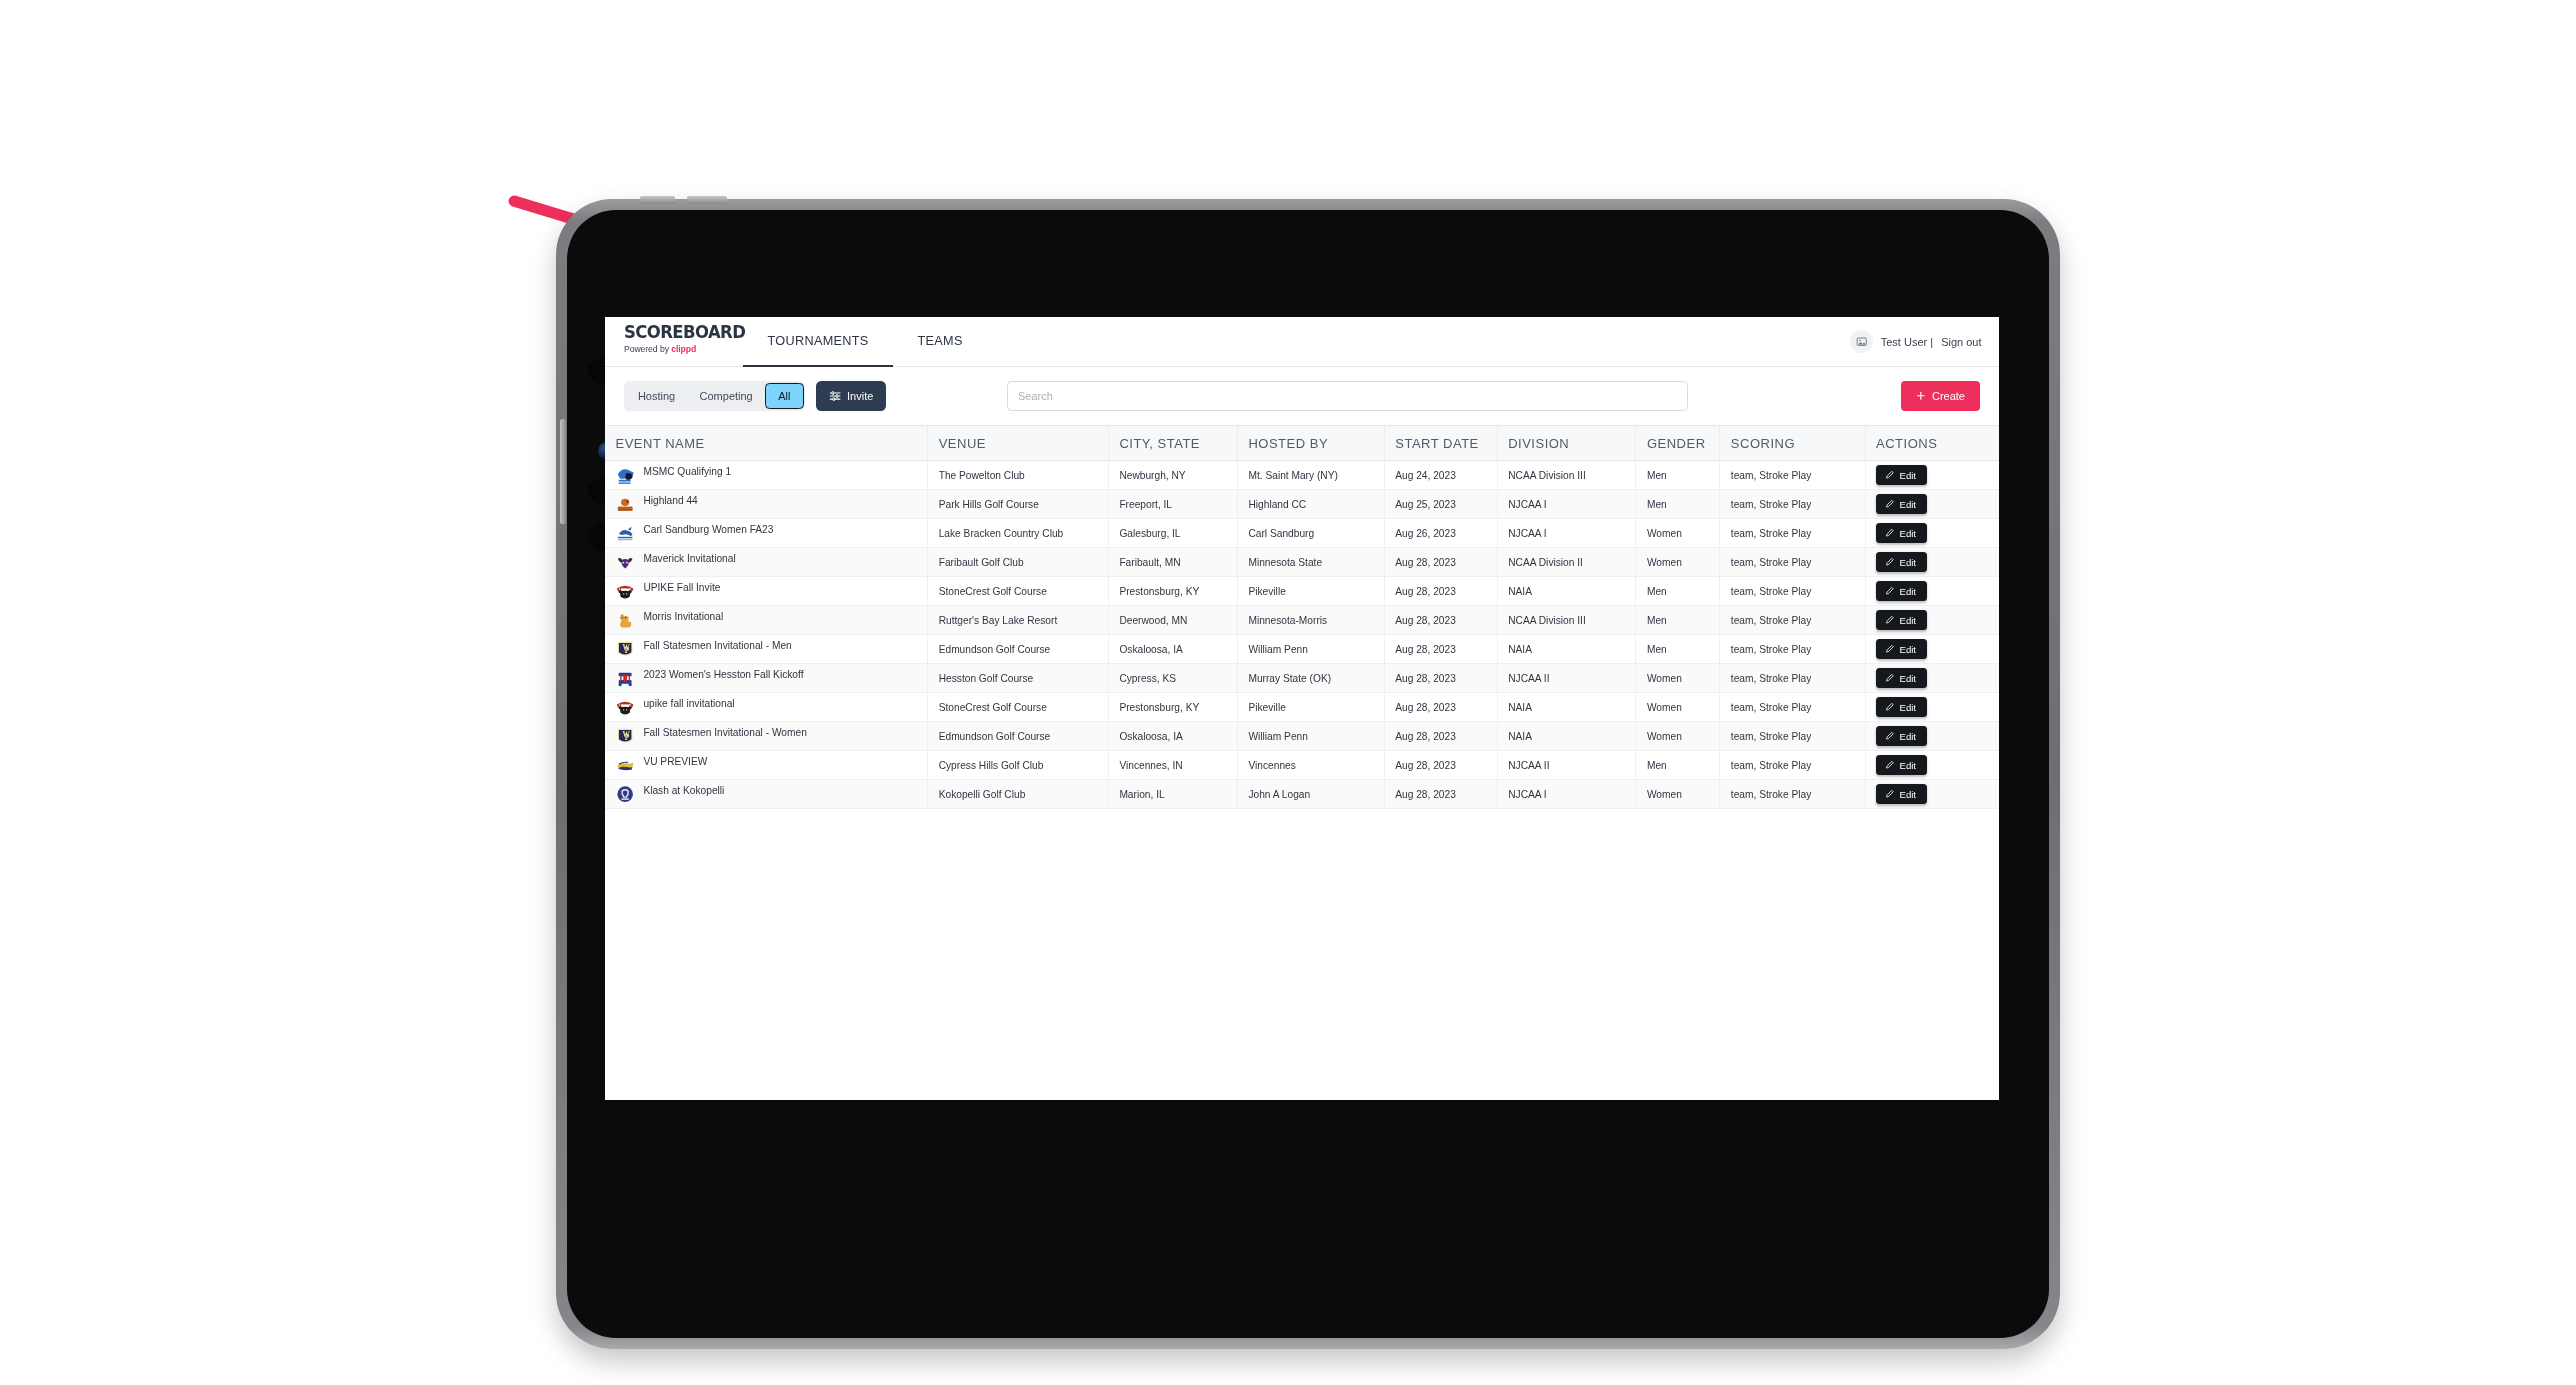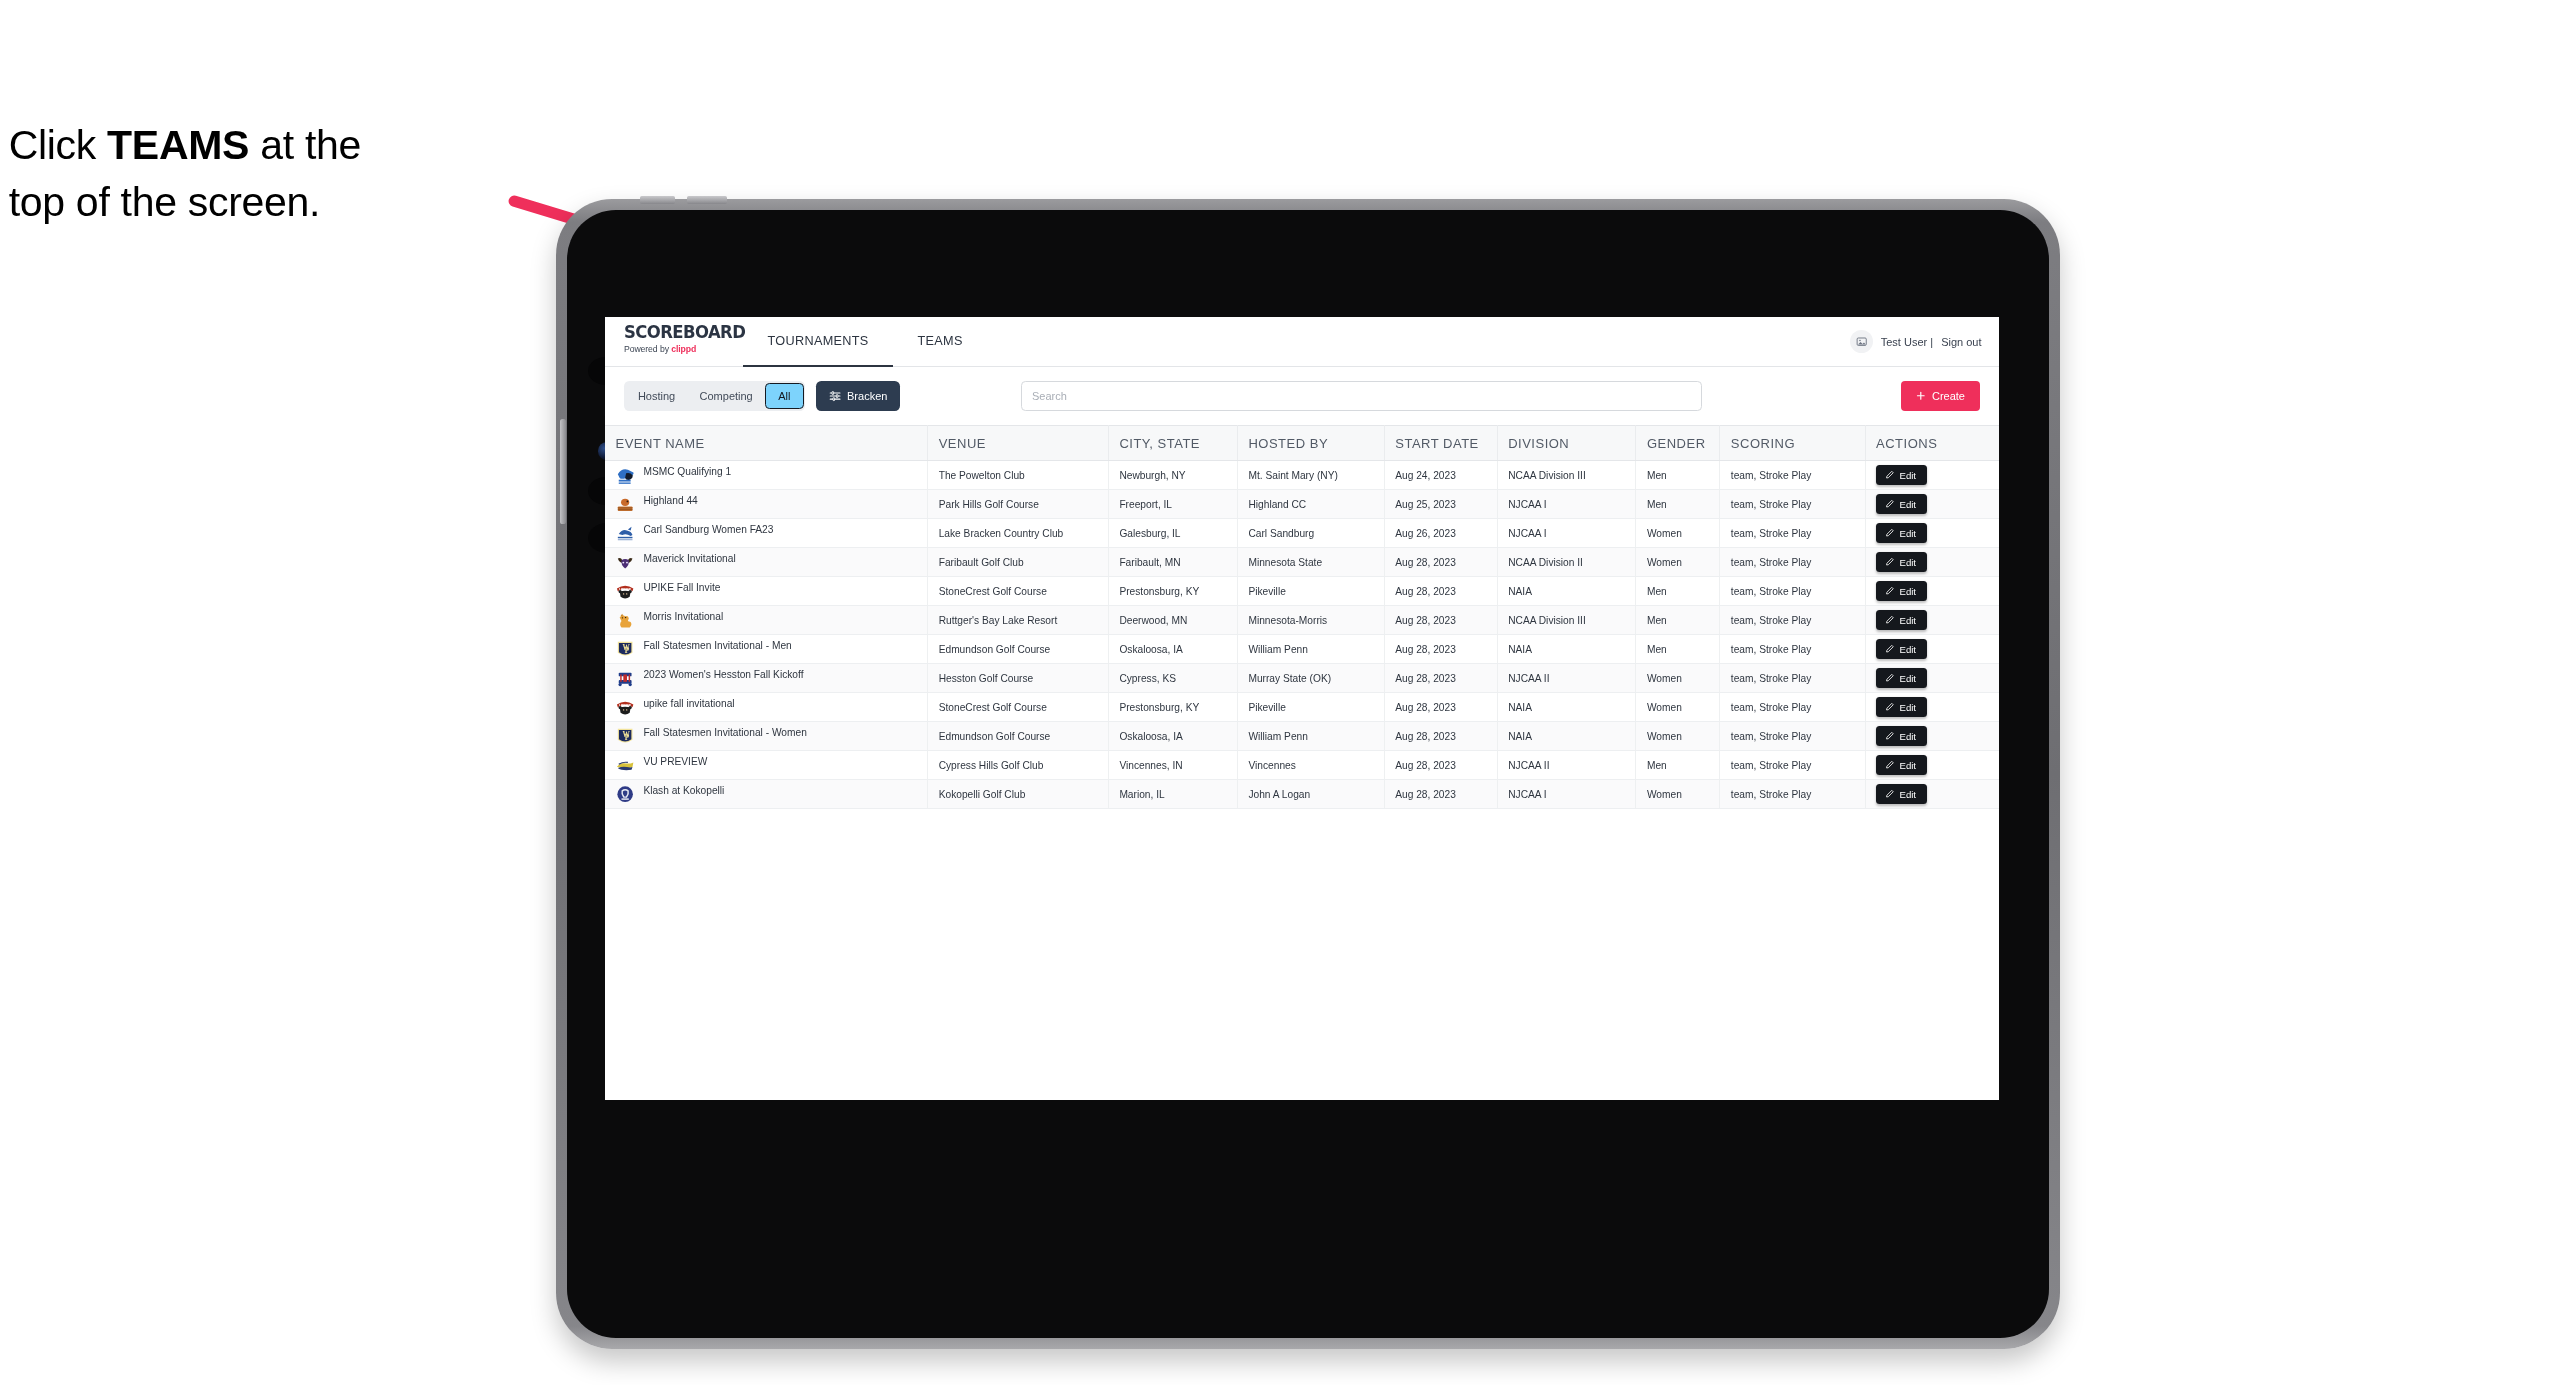--- a/index.html
+++ b/index.html
@@ -168,24 +168,20 @@
   
   col.c0{width:200px} col.c1{width:112px} col.c2{width:80px} col.c3{width:91px}
   col.c4{width:70px}  col.c5{width:86px}  col.c6{width:52px} col.c7{width:90px}
   col.c8{width:83px}
 </style>
 </head>
 <body>
 
 <div id="stage">
 
-  <div id="caption">
-    <span>Click </span><span class="b">TEAMS</span><span> at the</span>
-    <span class="line2">top of the screen.</span>
-  </div>
 
   <svg id="arrow" viewBox="0 0 520 210">
     <line x1="48" y1="30" x2="420" y2="143" stroke="#ef2f5b" stroke-width="13" stroke-linecap="round"></line>
     <polygon points="456,155 372,104 388,176" fill="#ef2f5b"></polygon>
   </svg>
 
   <div id="tablet">
     <div class="vol-btn" id="vol1"></div>
     <div class="vol-btn" id="vol2"></div>
     <div id="tablet-inner">
@@ -237,21 +233,21 @@
                 <line x1="2" y1="5" x2="18" y2="5"></line>
                 <line x1="2" y1="10" x2="18" y2="10"></line>
                 <line x1="2" y1="15" x2="18" y2="15"></line>
               </g>
               <g fill="#2d3c50" stroke="#fff" stroke-width="1.6">
                 <rect x="5" y="2.6" width="2.6" height="4.8" rx="1"></rect>
                 <rect x="12" y="7.6" width="2.6" height="4.8" rx="1"></rect>
                 <rect x="6.6" y="12.6" width="2.6" height="4.8" rx="1"></rect>
               </g>
             </svg>
-            <span>Bracken</span>
+            <span>Invite</span>
           </div>
 
           <div id="search-wrap">
             <input id="search-input" type="text" placeholder="Search" style="">
           </div>
 
           <div id="create-btn">
             <svg width="9.6" height="9.6" viewBox="0 0 20 20">
               <g stroke="#fff" stroke-width="2.4" stroke-linecap="round">
                 <line x1="10" y1="3" x2="10" y2="17"></line>

